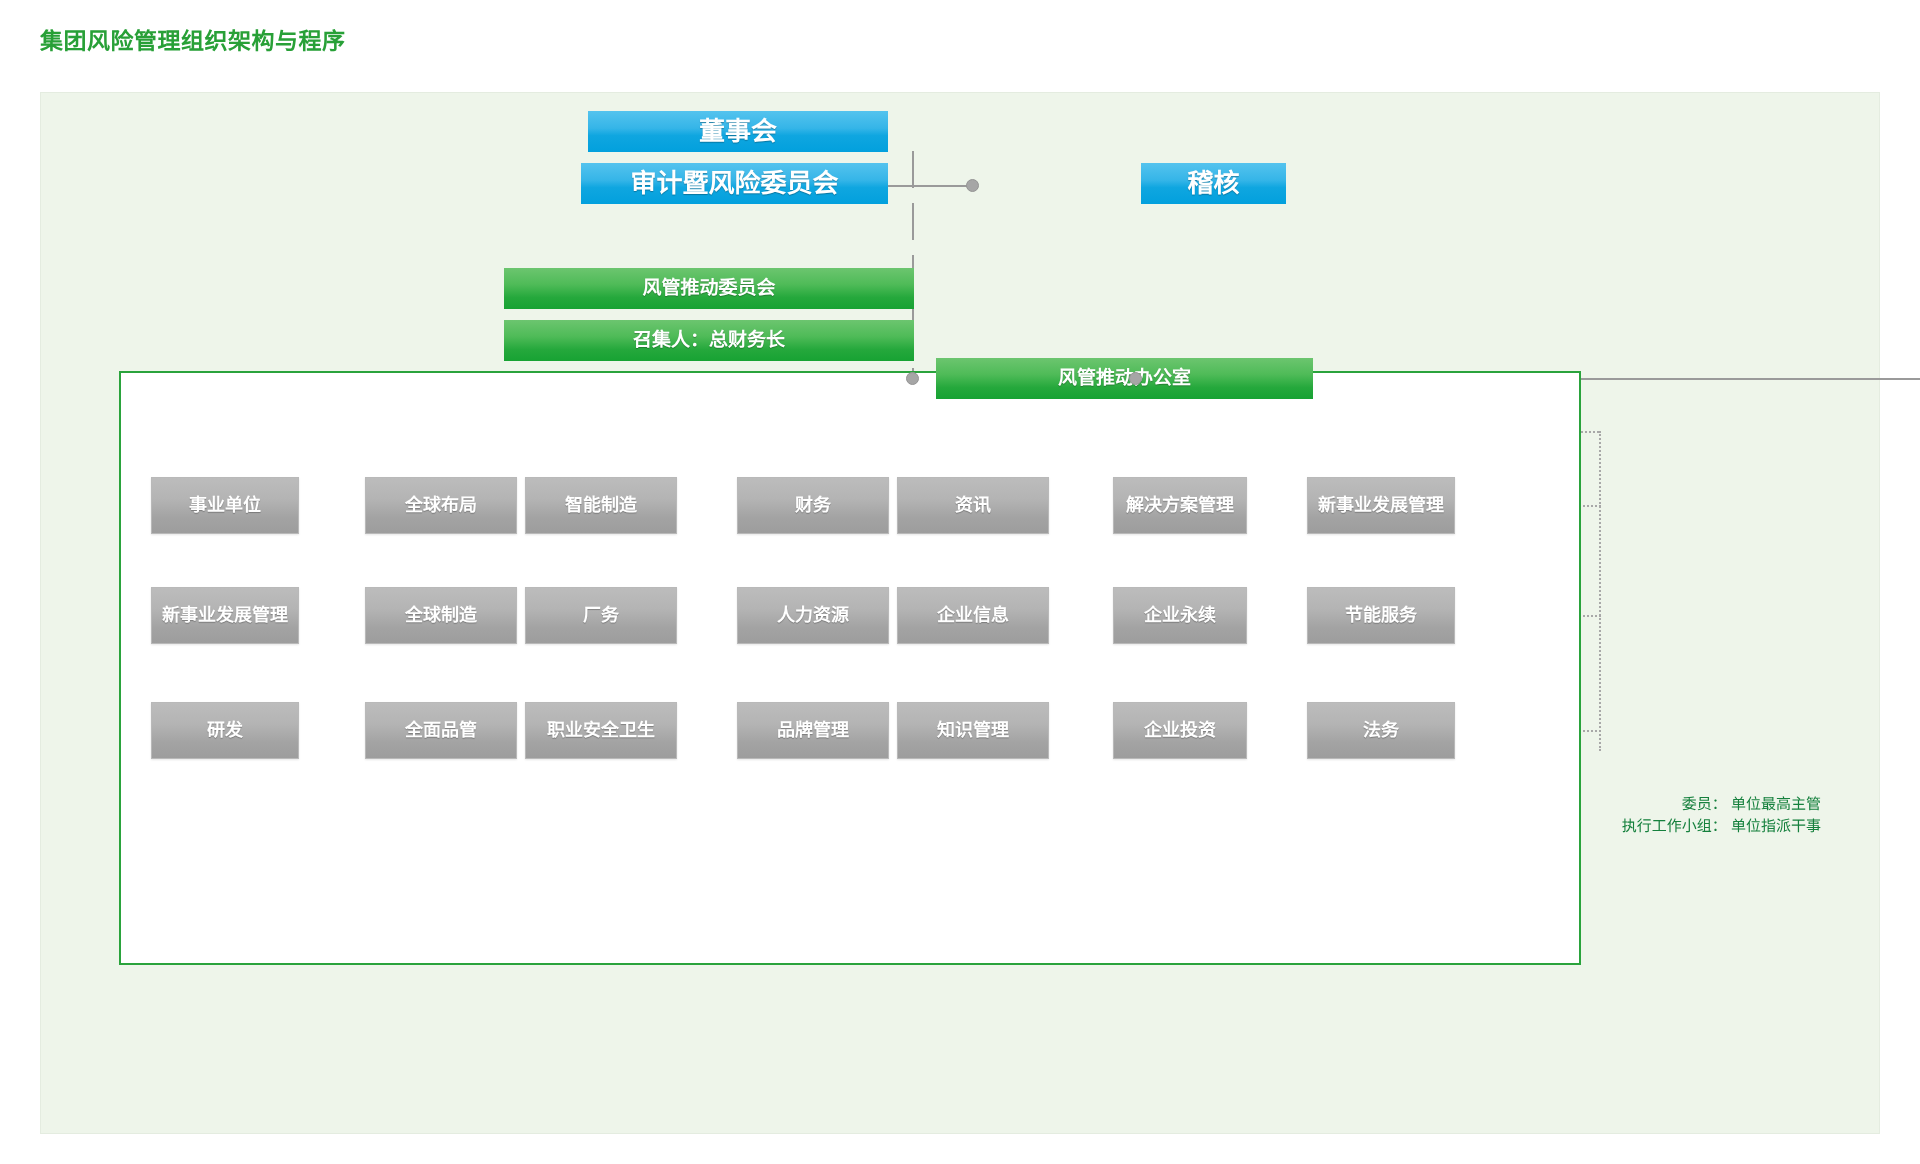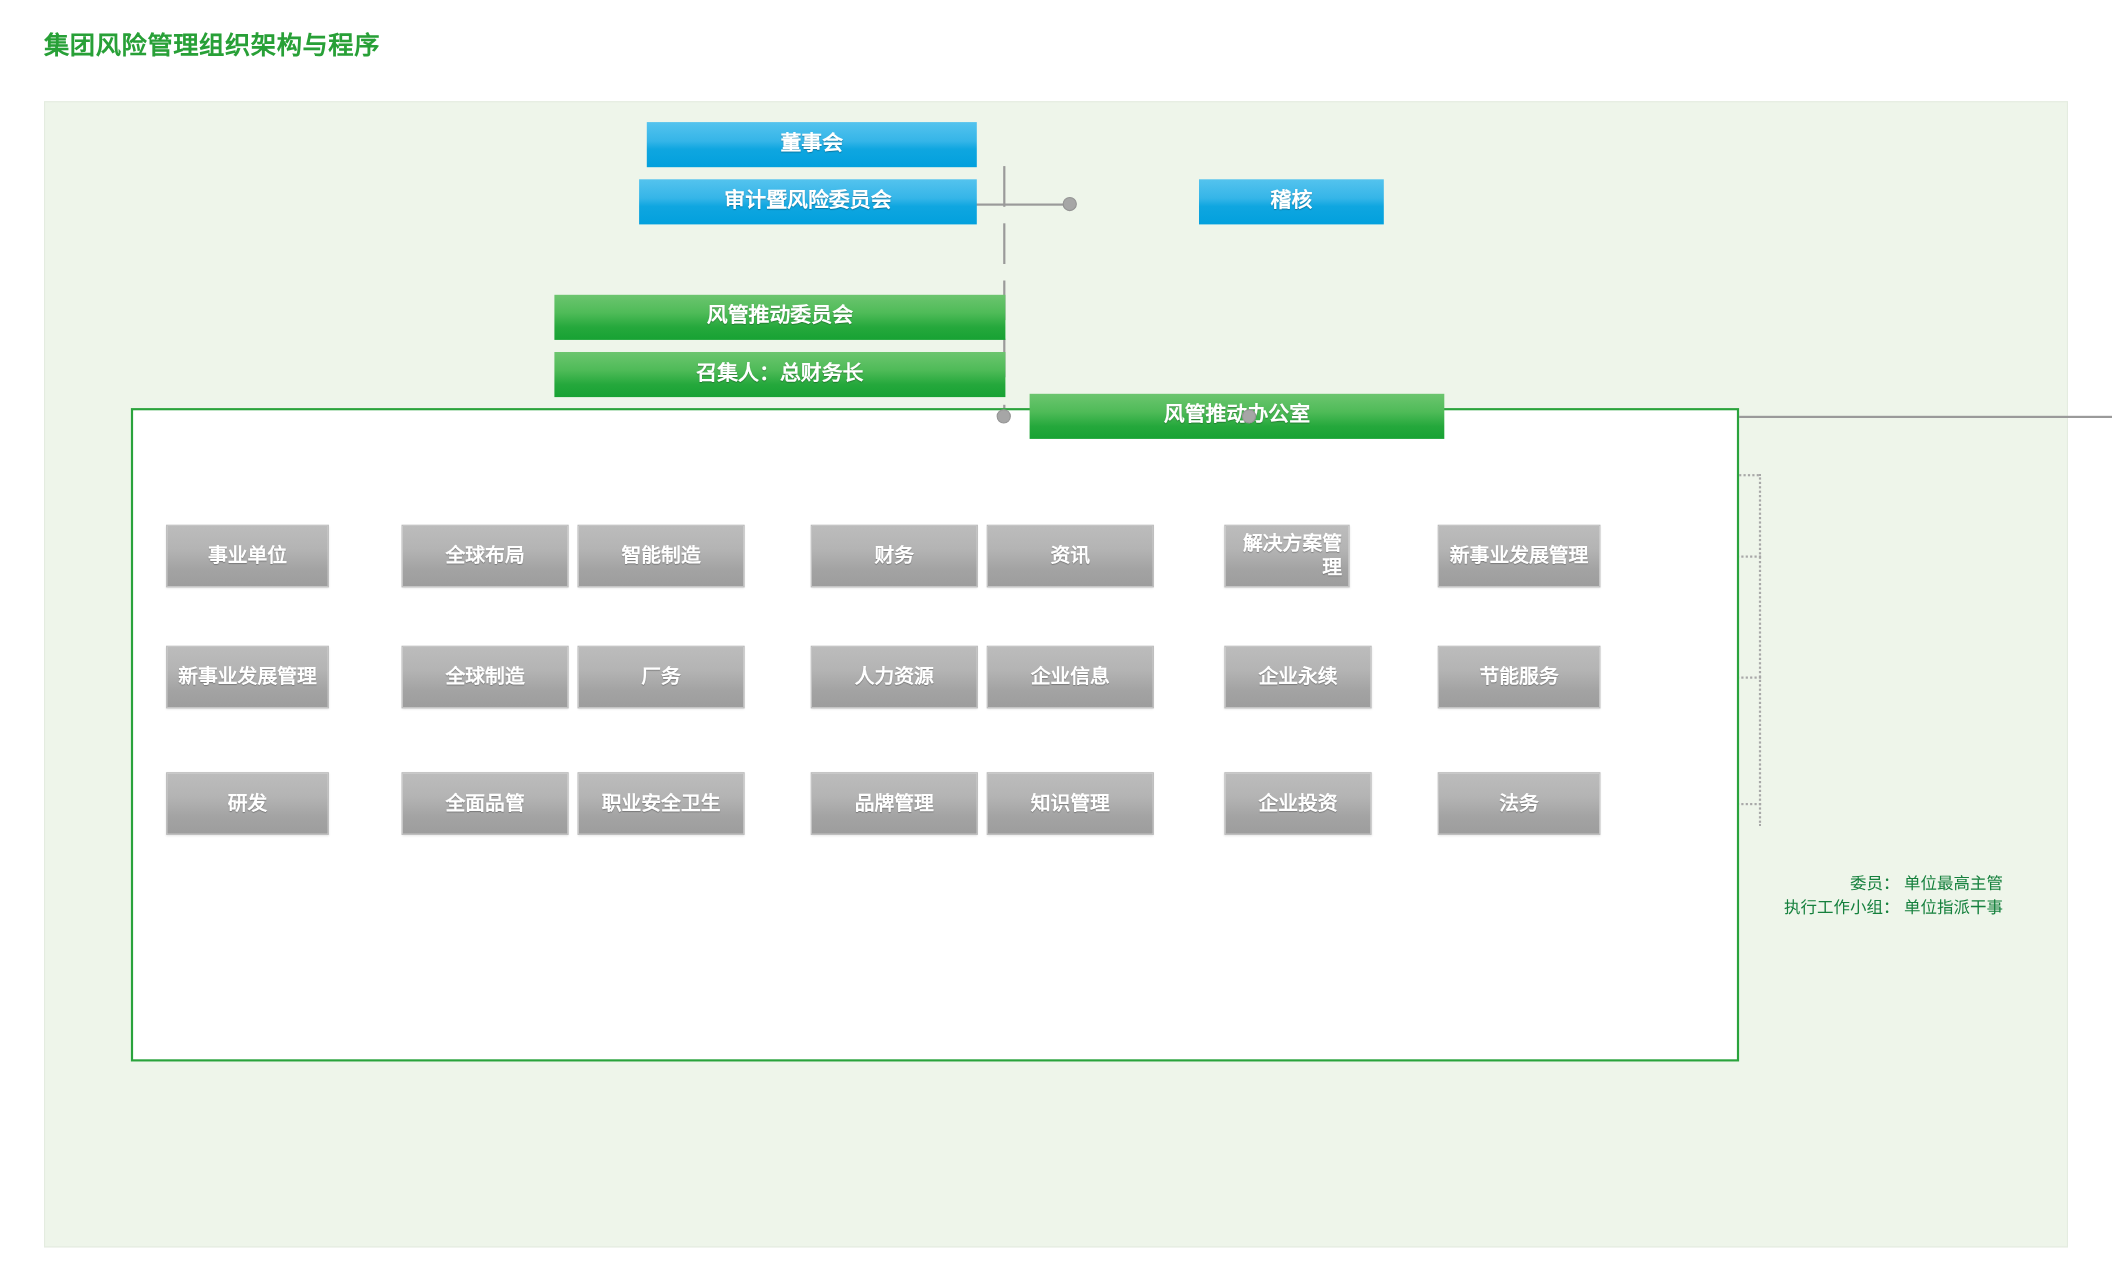--- a/index.html
+++ b/index.html
@@ -34,21 +34,21 @@
     text-align:center;
     color:#ffffff;
     font-weight:bold;
     box-sizing:border-box;
     line-height:1.2;
     text-shadow:0 1px 1px rgba(0,0,0,.28);
     z-index:5;
   }
   .node.blue{
     background:linear-gradient(to bottom,#54c3ee 0%,#35b5e8 42%,#0fa6e0 60%,#02a0dd 100%);
-    font-size:19px;
+    font-size:26px;
   }
   .node.navy{
     background:linear-gradient(to bottom,#3b7b9e 0%,#2d6e92 40%,#17587f 75%,#0d4d73 100%);
     font-size:19px;
   }
   .node.green{
     background:linear-gradient(to bottom,#6cc56f 0%,#4fbb58 40%,#25a83c 72%,#17a233 100%);
     font-size:19px;
   }
   .node.grey{
@@ -156,36 +156,36 @@
   <div class="dotted-h" style="left:258px;top:637px;width:66px;"></div>
   <div class="dotted-h" style="left:636px;top:637px;width:60px;"></div>
   <div class="dotted-h" style="left:1008px;top:637px;width:64px;"></div>
   <div class="dotted-h" style="left:1206px;top:637px;width:66px;"></div>
   <div class="dotted-h" style="left:1494px;top:637px;width:66px;"></div>
 
   <div class="node blue" style="left:547px;top:18px;width:300px;height:41px;">董事会</div>
 
   <div class="node blue" style="left:540px;top:70px;width:307px;height:41px;">审计暨风险委员会</div>
 
-  <div class="node blue" style="left:1049px;top:70px;width:168px;height:41px;">稽核</div>
+  <div class="node blue" style="left:1100px;top:70px;width:145px;height:41px;">稽核</div>
 
 
   <div class="node green" style="left:463px;top:227px;width:410px;height:41px;">召集人：总财务长</div>
 
   <div class="node green" style="left:463px;top:175px;width:410px;height:41px;">风管推动委员会</div>
 
   <div class="node green" style="left:895px;top:265px;width:377px;height:41px;">风管推动办公室</div>
 
   <div id="unit-grid">
       <div class="node grey" style="left: 110px; top: 384px; width: 148px; height: 57px; padding: 0px 6px;">事业单位</div>
       <div class="node grey" style="left: 324px; top: 384px; width: 152px; height: 57px; padding: 0px 6px;">全球布局</div>
       <div class="node grey" style="left: 484px; top: 384px; width: 152px; height: 57px; padding: 0px 6px;">智能制造</div>
       <div class="node grey" style="left: 696px; top: 384px; width: 152px; height: 57px; padding: 0px 6px;">财务</div>
       <div class="node grey" style="left: 856px; top: 384px; width: 152px; height: 57px; padding: 0px 6px;">资讯</div>
-      <div class="node grey" style="left: 1072px; top: 384px; width: 114px; height: 57px; padding: 0px 6px; text-align: right;">解决方案管理</div>
+      <div class="node grey" style="left: 1072px; top: 384px; width: 134px; height: 57px; padding: 0px 6px;">解决方案管理</div>
       <div class="node grey" style="left: 1266px; top: 384px; width: 148px; height: 57px; padding: 0px 6px;">新事业发展管理</div>
       <div class="node grey" style="left: 110px; top: 494px; width: 148px; height: 57px; padding: 0px 6px;">新事业发展管理</div>
       <div class="node grey" style="left: 324px; top: 494px; width: 152px; height: 57px; padding: 0px 6px;">全球制造</div>
       <div class="node grey" style="left: 484px; top: 494px; width: 152px; height: 57px; padding: 0px 6px;">厂务</div>
       <div class="node grey" style="left: 696px; top: 494px; width: 152px; height: 57px; padding: 0px 6px;">人力资源</div>
       <div class="node grey" style="left: 856px; top: 494px; width: 152px; height: 57px; padding: 0px 6px;">企业信息</div>
       <div class="node grey" style="left: 1072px; top: 494px; width: 134px; height: 57px; padding: 0px 6px;">企业永续</div>
       <div class="node grey" style="left: 1266px; top: 494px; width: 148px; height: 57px; padding: 0px 6px;">节能服务</div>
       <div class="node grey" style="left: 110px; top: 609px; width: 148px; height: 57px; padding: 0px 6px;">研发</div>
       <div class="node grey" style="left: 324px; top: 609px; width: 152px; height: 57px; padding: 0px 6px;">全面品管</div>

